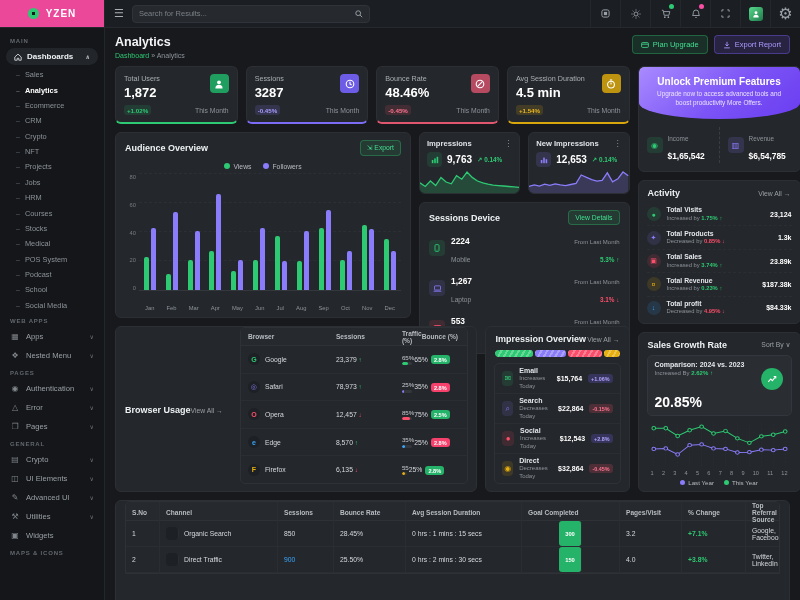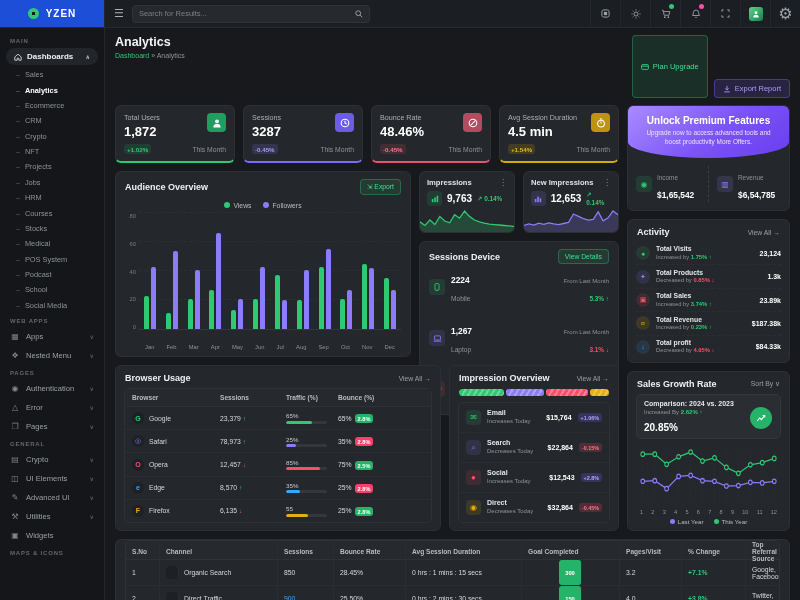--- a/index.html
+++ b/index.html
@@ -9,21 +9,21 @@
     --bg:#17191d;--panel:#24272b;--panel2:#2b2e33;--border:#32353b;
     --text:#e9ecef;--muted:#8e949b;--muted2:#6d7379;
     --green:#2ec973;--green-bg:rgba(46,201,115,.14);
     --purple:#8a7cfb;--purple-bg:rgba(138,124,251,.16);
     --red:#fb4e6b;--red-bg:rgba(251,78,107,.15);
     --yellow:#e6ae0e;--yellow-bg:rgba(230,174,14,.16);
     --blue:#38a7ff;
   }
   
   .topbar{height:28px;display:flex;align-items:stretch;background:#1b1e22;border-bottom:1px solid #26292d;}
-  .logo{width:105px;background:#1d4ed8;display:flex;align-items:center;justify-content:center;gap:7px;border-right:1px solid #23262a;}
+  .logo{width:105px;background:#ec4899;display:flex;align-items:center;justify-content:center;gap:7px;border-right:1px solid #23262a;}
   .logo-mark{width:11px;height:11px;border-radius:50%;border:2.5px dotted var(--green);background:#0d3;background:radial-gradient(circle,#17191d 30%,transparent 31%),#2ec973;}
   .logo-name{font-size:10px;font-weight:bold;letter-spacing:1px;color:#fff;}
   .tb-left{flex:1;display:flex;align-items:center;gap:8px;padding-left:9px;}
   .hamburger{color:#aab0b6;font-size:11px;cursor:pointer;}
   .searchbox{width:238px;height:18px;background:#26292e;border:1px solid #30343a;border-radius:4px;display:flex;align-items:center;padding:0 6px;gap:5px;}
   .searchbox input{flex:1;background:transparent;border:none;outline:none;color:#cfd4d9;font-size:7.5px;font-family:inherit;}
   .searchbox input::placeholder{color:#7b8187;}
   .tb-icons{display:flex;align-items:center;}
   .tb-ic{width:30px;height:28px;display:flex;align-items:center;justify-content:center;color:#9aa0a7;border-left:1px solid #24272b;position:relative;cursor:pointer;}
   .tb-ic svg{display:block}
@@ -44,21 +44,21 @@
   .side-group .chev{margin-left:auto;font-size:6px;color:#6d7379;}
   
   .content{position:absolute;left:105px;top:28px;width:695px;height:572px;padding:7px 10px 0;overflow:hidden;}
   .page-head{display:flex;align-items:flex-start;margin-bottom:7px;}
   .page-title{font-size:12.5px;font-weight:bold;color:#f2f4f6;}
   .crumbs{font-size:7px;margin-top:3px;color:#8e949b;}
   .crumbs .home{color:var(--green);}
   .head-btns{margin-left:auto;display:flex;gap:6px;}
   .btn{font-size:7.5px;border-radius:4px;padding:4px 8px;cursor:pointer;border:1px solid transparent;display:flex;align-items:center;gap:4px;}
   .btn.green-soft{background:rgba(46,201,115,.13);color:#43df92;border-color:rgba(46,201,115,.35);}
-  .btn.purple-soft{background:rgba(124,92,252,.16);color:#ab9bff;border-color:rgba(124,92,252,.4);margin-top:44px;}
+  .btn.purple-soft{background:rgba(124,92,252,.16);color:#ab9bff;border-color:rgba(124,92,252,.4);}
   .body-grid{display:grid;grid-template-columns:1fr 163px;gap:8px;}
   .col{display:flex;flex-direction:column;gap:8px;}
   .panel{background:var(--panel);border:1px solid #2c2f34;border-radius:6px;}
   
   .stats-row{display:flex;gap:8px;}
   .stat-card{flex:1;height:58px;position:relative;padding:7px 8px 6px;border-bottom:2px solid;}
   .stat-card .lbl{font-size:7.2px;color:#aab0b6;}
   .stat-card .val{font-size:13px;font-weight:bold;color:#fff;margin-top:2px;}
   .stat-card .ic{position:absolute;top:7px;right:8px;width:19px;height:19px;border-radius:4px;display:flex;align-items:center;justify-content:center;color:#fff;}
   .stat-card .foot{display:flex;align-items:center;margin-top:5px;}
@@ -109,21 +109,21 @@
   .spark-head{display:flex;align-items:center;padding:6px 7px 0;}
   .spark-title{font-size:7.6px;font-weight:bold;color:#dfe3e7;}
   .kebab{margin-left:auto;color:#8e949b;font-size:8px;cursor:pointer;}
   .spark-val-row{display:flex;align-items:center;gap:5px;padding:4px 7px 0;}
   .spark-ic{width:15px;height:15px;border-radius:4px;display:flex;align-items:center;justify-content:center;}
   .spark-val{font-size:10px;font-weight:bold;color:#fff;}
   .spark-chg{font-size:6.4px;font-weight:bold;}
   .spark-chart{margin-top:auto;height:26px;width:100%;}
   .sessions-device{flex:1;display:flex;flex-direction:column;}
   .sd-body{flex:1;display:flex;align-items:center;padding:0 9px 7px;gap:6px;}
-  .sd-list{flex:1;display:flex;flex-direction:column;gap:15px;}
+  .sd-list{flex:1;display:flex;flex-direction:column;gap:4px;}
   .sd-row{display:flex;align-items:center;gap:6px;}
   .sd-ic{width:16px;height:16px;border-radius:4px;display:flex;align-items:center;justify-content:center;}
   .sd-val{font-size:8.4px;font-weight:bold;color:#fff;line-height:1.1;}
   .sd-lbl{font-size:6.6px;color:#8e949b;}
   .sd-right{margin-left:auto;text-align:right;}
   .sd-note{font-size:6px;color:#8e949b;}
   .sd-pct{font-size:6.4px;font-weight:bold;}
   .donut-wrap{width:74px;display:flex;align-items:center;justify-content:center;}
   .donut{width:70px;height:70px;border-radius:50%;position:relative;}
   .donut::after{content:"";position:absolute;inset:9px;border-radius:50%;background:var(--panel);}
@@ -135,21 +135,21 @@
   .act-list{flex:1;padding:0 8px 4px;display:flex;flex-direction:column;}
   .act-row{flex:1;display:flex;align-items:center;gap:6px;border-bottom:1px dashed #2b2e33;}
   .act-row:last-child{border-bottom:none;}
   .act-ic{width:14px;height:14px;border-radius:50%;display:flex;align-items:center;justify-content:center;font-size:7px;flex:0 0 14px;}
   .act-main{display:flex;flex-direction:column;line-height:1.25;}
   .act-lbl{font-size:6.8px;color:#e3e6ea;font-weight:bold;}
   .act-sub{font-size:5.8px;color:#8e949b;}
   .act-val{margin-left:auto;font-size:7px;font-weight:bold;color:#fff;}
   
   .row3{display:flex;gap:8px;height:166px;}
-  .browser-usage{flex:0 0 326px;display:flex;flex-direction:column;}
+  .browser-usage{flex:0 0 326px;display:flex;flex-direction:row;}
   .bu-table{margin:0 8px 7px;border:1px solid #2e3136;border-radius:5px;flex:1;display:flex;flex-direction:column;overflow:hidden;}
   .bu-hrow,.bu-row{display:grid;grid-template-columns:88px 66px 1fr 86px;align-items:center;padding:0 7px;}
   .bu-hrow{height:18px;border-bottom:1px solid #2e3136;font-size:6.6px;color:#b7bcc2;font-weight:bold;background:#26292d;}
   .bu-row{flex:1;border-bottom:1px solid #2a2d31;font-size:6.8px;color:#d6dade;}
   .bu-row:last-child{border-bottom:none;}
   .bu-browser{display:flex;align-items:center;gap:5px;}
   .bu-ic{width:12px;height:12px;border-radius:50%;background:#1d2024;display:flex;align-items:center;justify-content:center;font-size:7px;font-weight:bold;}
   .bu-sess b{font-weight:bold;font-size:6.4px;}
   .up{color:var(--green)} .down{color:var(--red)}
   .t-lbl{display:block;font-size:6.2px;color:#c6cacf;margin-bottom:1.5px;}
@@ -172,21 +172,21 @@
   .io-val{margin-left:auto;font-size:7px;font-weight:bold;color:#fff;}
   .io-badge{font-size:5.4px;font-weight:bold;border-radius:3px;padding:1.5px 3px;}
   .io-badge.purple{background:rgba(109,92,230,.25);color:#b2a5ff;}
   .io-badge.red{background:rgba(251,78,107,.2);color:#ff7490;}
   
   .sales{height:160px;display:flex;flex-direction:column;}
   .sg-box{margin:0 8px;background:#2a2d32;border:1px solid #33363c;border-radius:5px;padding:5px 7px;position:relative;}
   .sg-comp{font-size:7px;font-weight:bold;color:#e3e6ea;}
   .sg-inc{font-size:6px;color:#8e949b;margin-top:2px;}
   .sg-inc b{color:var(--green);}
-  .sg-big{font-size:10px;font-weight:bold;color:#fff;margin-top:7px;}
+  .sg-big{font-size:14px;font-weight:bold;color:#fff;margin-top:18px;}
   .sg-circ{position:absolute;right:8px;top:12px;width:22px;height:22px;border-radius:50%;background:#24b368;display:flex;align-items:center;justify-content:center;color:#fff;}
   .sg-chart{flex:1;margin:3px 8px 0;}
   .sg-x{display:flex;justify-content:space-between;padding:0 12px;font-size:5.6px;color:#8e949b;}
   .sg-legend{display:flex;justify-content:center;gap:10px;font-size:6.2px;color:#b9bec4;padding:3px 0 5px;}
   .sg-legend i{display:inline-block;width:5px;height:5px;border-radius:50%;margin-right:3px;}
   
   .visitors{margin-top:8px;display:flex;flex-direction:column;height:140px;}
   .v-head{display:flex;align-items:center;padding:6px 9px 5px;}
   .v-search{margin-left:auto;width:110px;height:16px;background:#1f2226;border:1px solid #32353b;border-radius:3px;color:#cfd4d9;font-size:6.6px;padding:0 6px;outline:none;font-family:inherit;}
   .v-search::placeholder{color:#7b8187;}

